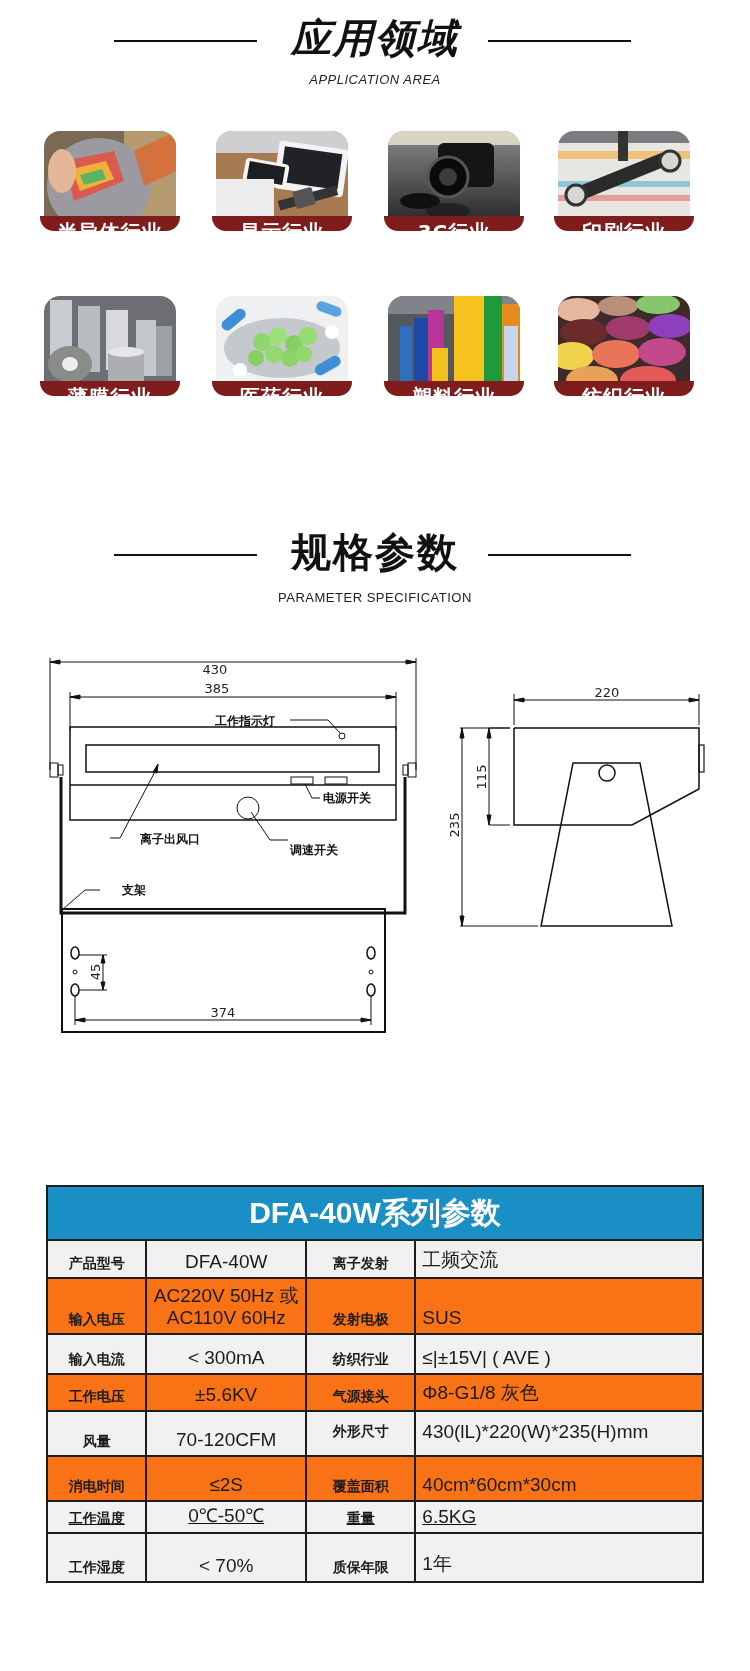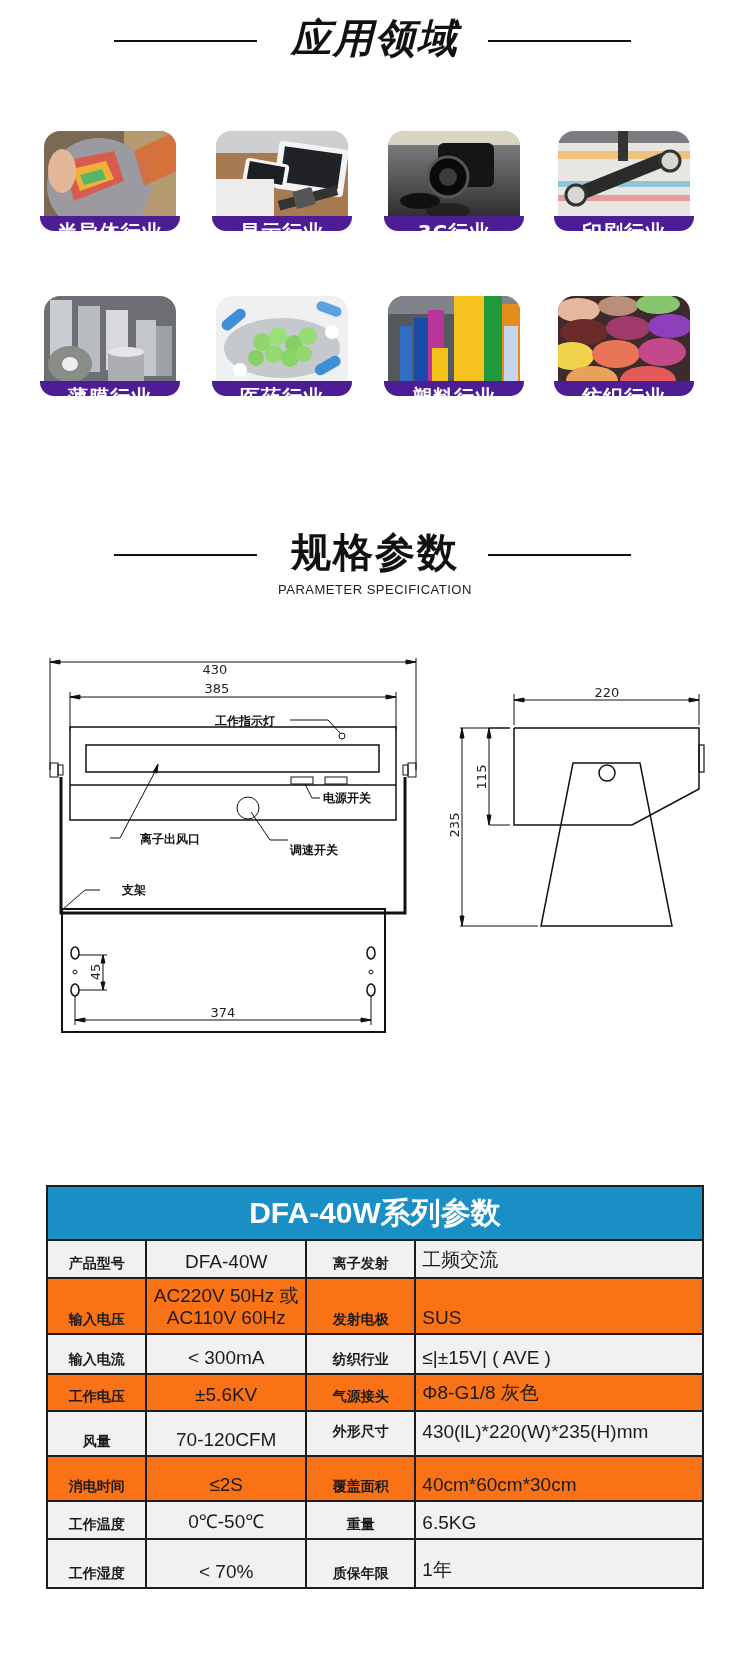--- a/index.html
+++ b/index.html
@@ -1,44 +1,45 @@
 <!DOCTYPE html>
 <html><head>
 <meta charset="utf-8">
 <style>
   * { margin:0; padding:0; box-sizing:border-box; }
   body { width:750px; height:1671px; background:#ffffff; font-family:"DejaVu Sans", sans-serif; color:#111; position:relative; overflow:hidden; }
   .section-head { position:absolute; left:0; width:750px; text-align:center; }
   .section-head .line { position:absolute; height:2px; background:#111; width:143px; }
   .section-head .title { font-size:40px; font-weight:bold; letter-spacing:2px; color:#111; line-height:48px; }
-  .section-head .sub { font-family:"Liberation Sans", sans-serif; font-size:13px; letter-spacing:0.5px; color:#222; margin-top:6px; }
+  .section-head .sub { font-family:"Liberation Sans", sans-serif; font-size:13px; letter-spacing:0.5px; color:#222; margin-top:14px; }
 
   .tile { position:absolute; width:140px; height:118px; }
   .tile .photo { position:absolute; left:4px; top:0; width:132px; height:90px; border-radius:16px 16px 0 0; overflow:hidden; }
-  .tile .label { position:absolute; left:0; top:85px; width:140px; height:15px; background:#4c1d95; border-radius:0 0 14px 14px; color:#fff; font-size:20px; font-weight:bold; text-align:center; line-height:33px; letter-spacing:1px; }
+  .tile .label { position:absolute; left:0; top:85px; width:140px; height:15px; background:#7f1d1d; border-radius:0 0 14px 14px; color:#fff; font-size:20px; font-weight:bold; text-align:center; line-height:33px; letter-spacing:1px; }
 
   .drawing { position:absolute; }
   .drawing svg text { font-family:"DejaVu Sans", sans-serif; }
 
   table.spec { position:absolute; left:46px; top:1185px; width:658px; border-collapse:collapse; font-family:"Liberation Sans", sans-serif; }
   table.spec td { border:2px solid #1d1d1d; font-size:19px; color:#1b1b1b; vertical-align:bottom; padding:0 6px 4px 6px; }
   table.spec .hdr td { background:#1a8fc6; color:#fff; font-size:30px; font-weight:bold; text-align:center; vertical-align:middle; height:54px; padding:0; border-color:#1d1d1d; }
   table.spec .k { font-weight:bold; text-align:center; font-family:"DejaVu Sans", sans-serif; font-size:14px; }
   table.spec .v1 { text-align:center; }
   table.spec .v2 { text-align:left; }
   table.spec tr.g td { background:#f1f1f1; }
   table.spec tr.w td { background:#f97316; }
 </style>
 </head>
 <body>
 
 <div class="section-head" style="top:14px;font-style:italic;">
   <div class="line" style="left:114px; top:26px;"></div>
   <div class="line" style="left:488px; top:26px;"></div>
   <div class="title">应用领域</div>
+  <div class="sub" style="margin-top:10px;">APPLICATION AREA</div>
 </div>
 
 <div class="tile" style="left:40px; top:131px;">
   <div class="photo">
     <svg width="132" height="90" viewBox="0 0 132 90">
       <rect width="132" height="90" fill="#7a6a55"></rect>
       <rect x="80" y="0" width="52" height="90" fill="#b49a6e"></rect>
       <ellipse cx="55" cy="55" rx="52" ry="48" fill="#9a9aa0"></ellipse>
       <path d="M20 30 L70 20 L80 50 L30 70 Z" fill="#e84b3b" opacity="0.8"></path>
       <path d="M28 38 L62 30 L70 48 L36 60 Z" fill="#f6c533" opacity="0.8"></path>
@@ -344,21 +345,21 @@
     <td class="v1">70-120CFM</td>
     <td class="k" style="vertical-align:middle;">外形尺寸</td>
     <td class="v2" style="vertical-align:middle;">430(lL)*220(W)*235(H)mm</td>
   </tr>
   <tr class="w" style="height:45px;">
     <td class="k">消电时间</td>
     <td class="v1">≤2S</td>
     <td class="k">覆盖面积</td>
     <td class="v2">40cm*60cm*30cm</td>
   </tr>
-  <tr class="g" style="height:38px;">
+  <tr class="g" style="height:32px;text-decoration:underline;">
     <td class="k">工作温度</td>
     <td class="v1">0℃-50℃</td>
     <td class="k">重量</td>
     <td class="v2">6.5KG</td>
   </tr>
   <tr class="g" style="height:49px;padding-left:30px;">
     <td class="k">工作湿度</td>
     <td class="v1">&lt; 70%</td>
     <td class="k">质保年限</td>
     <td class="v2">1年</td>

